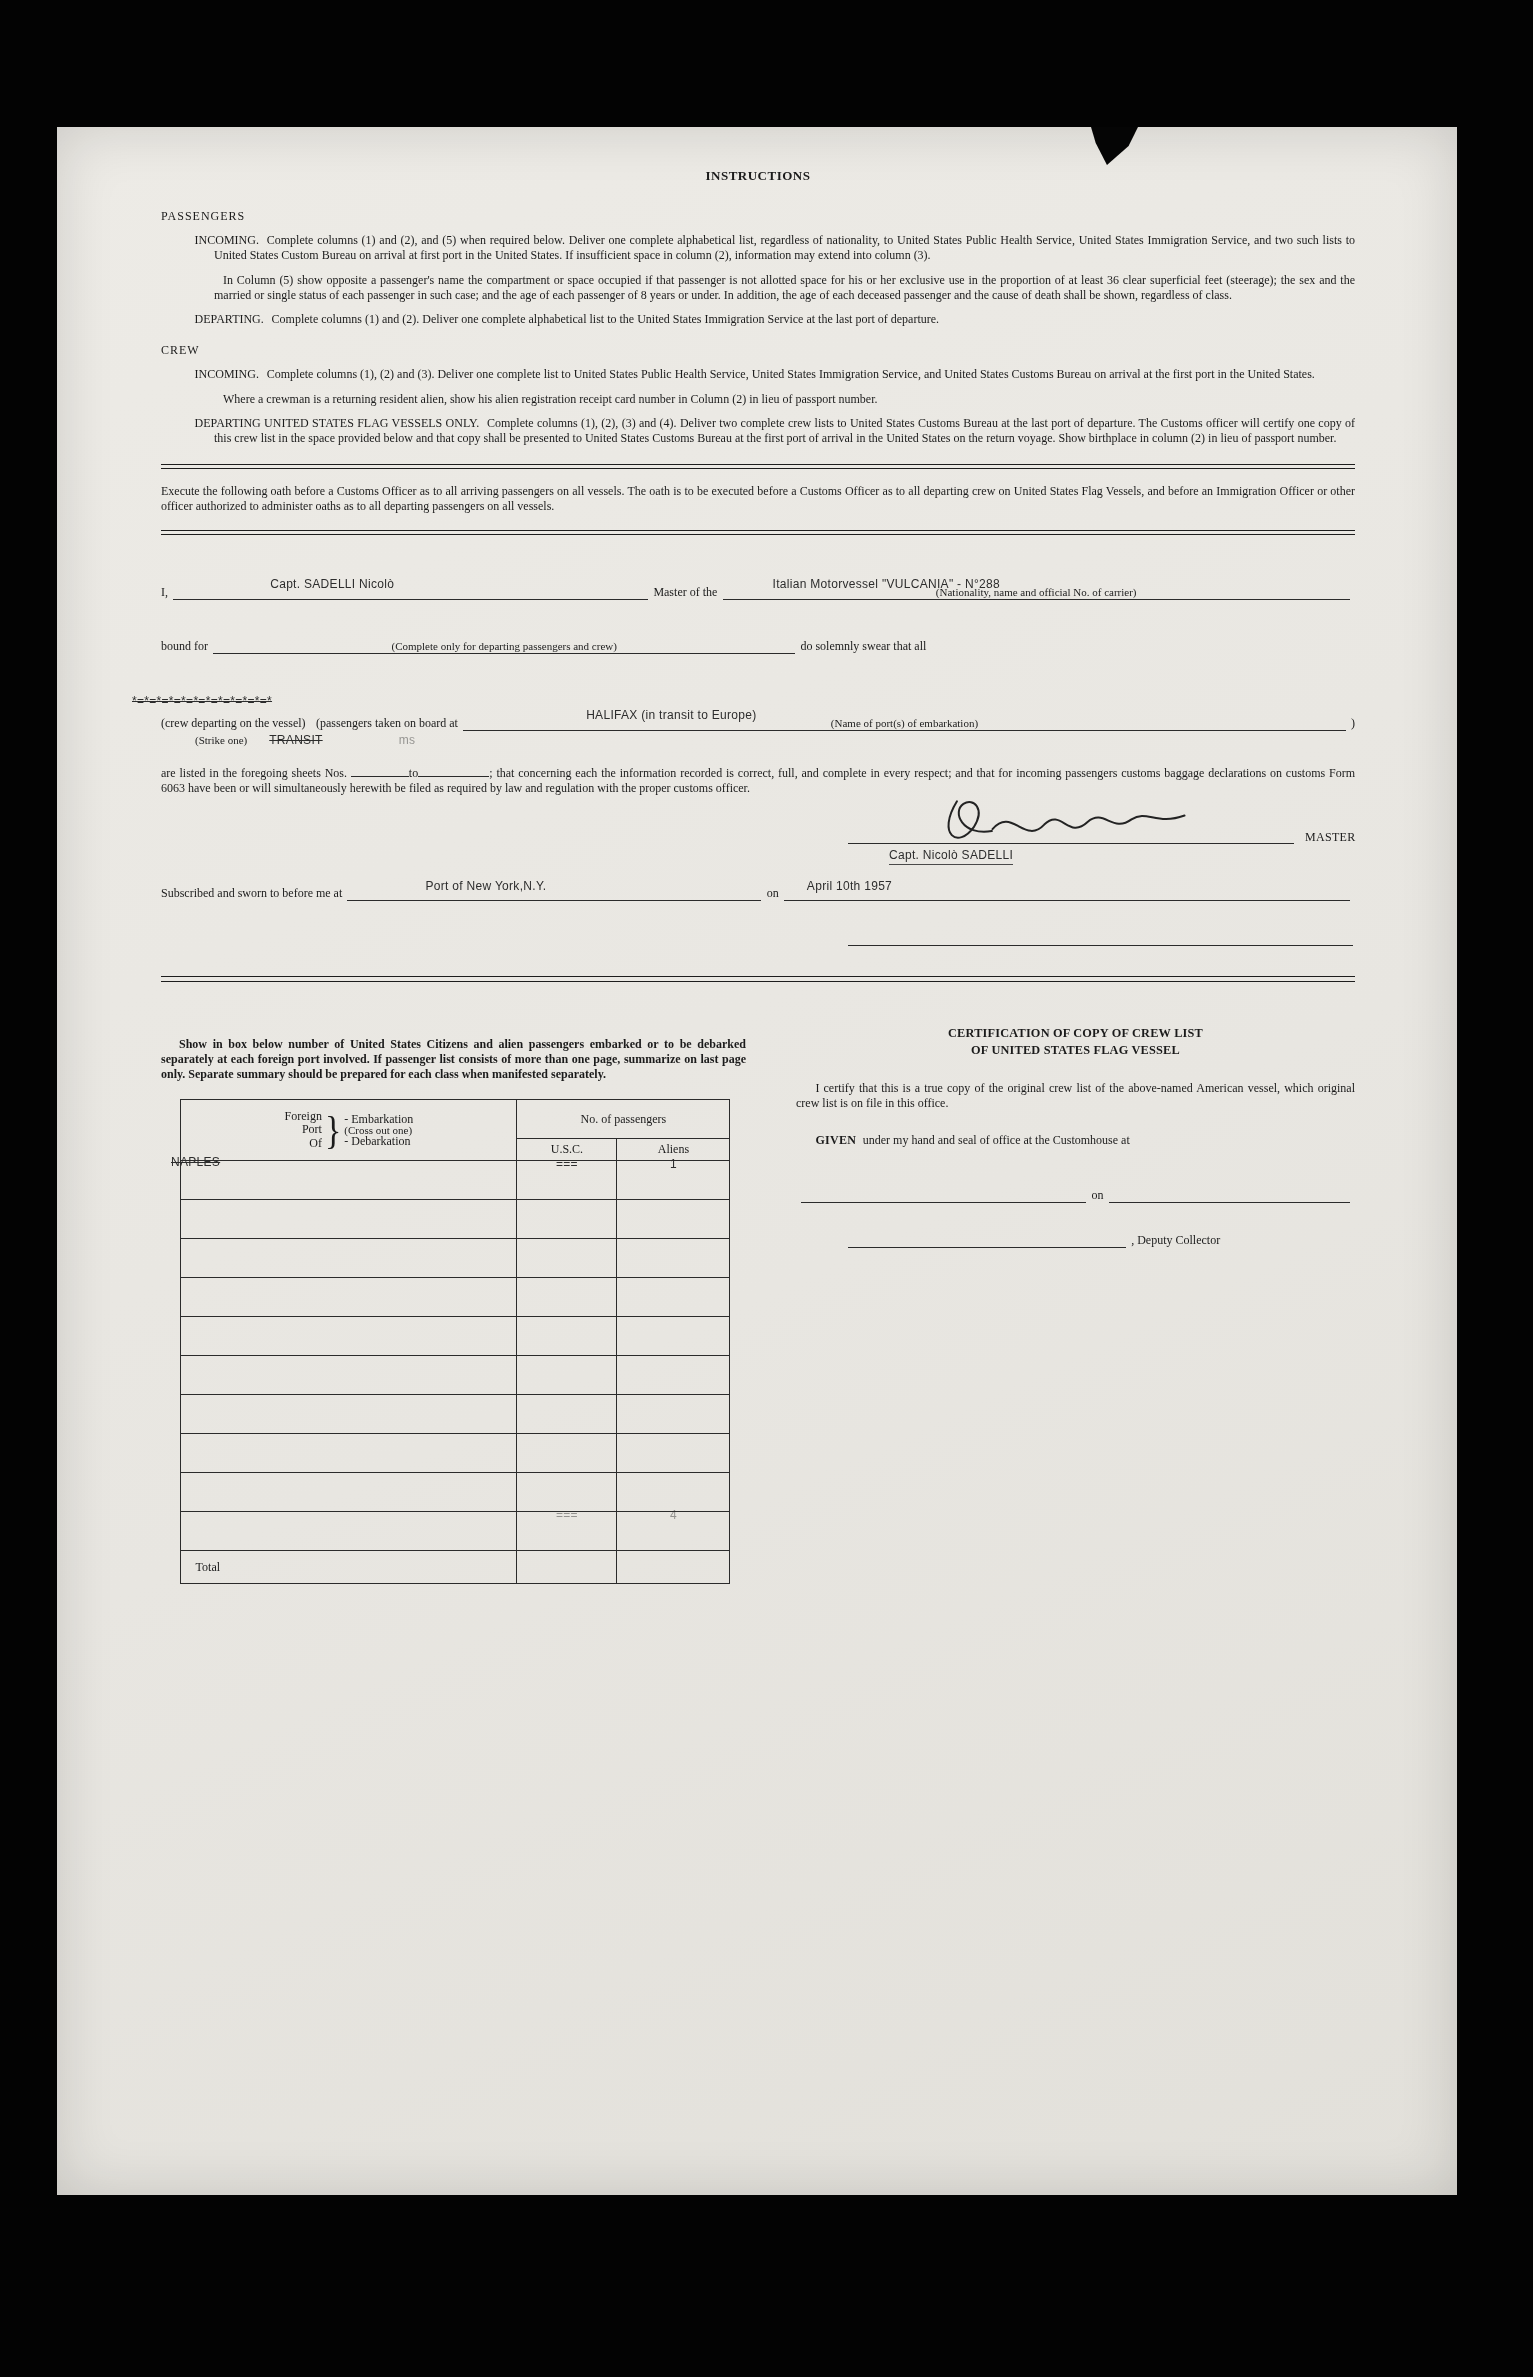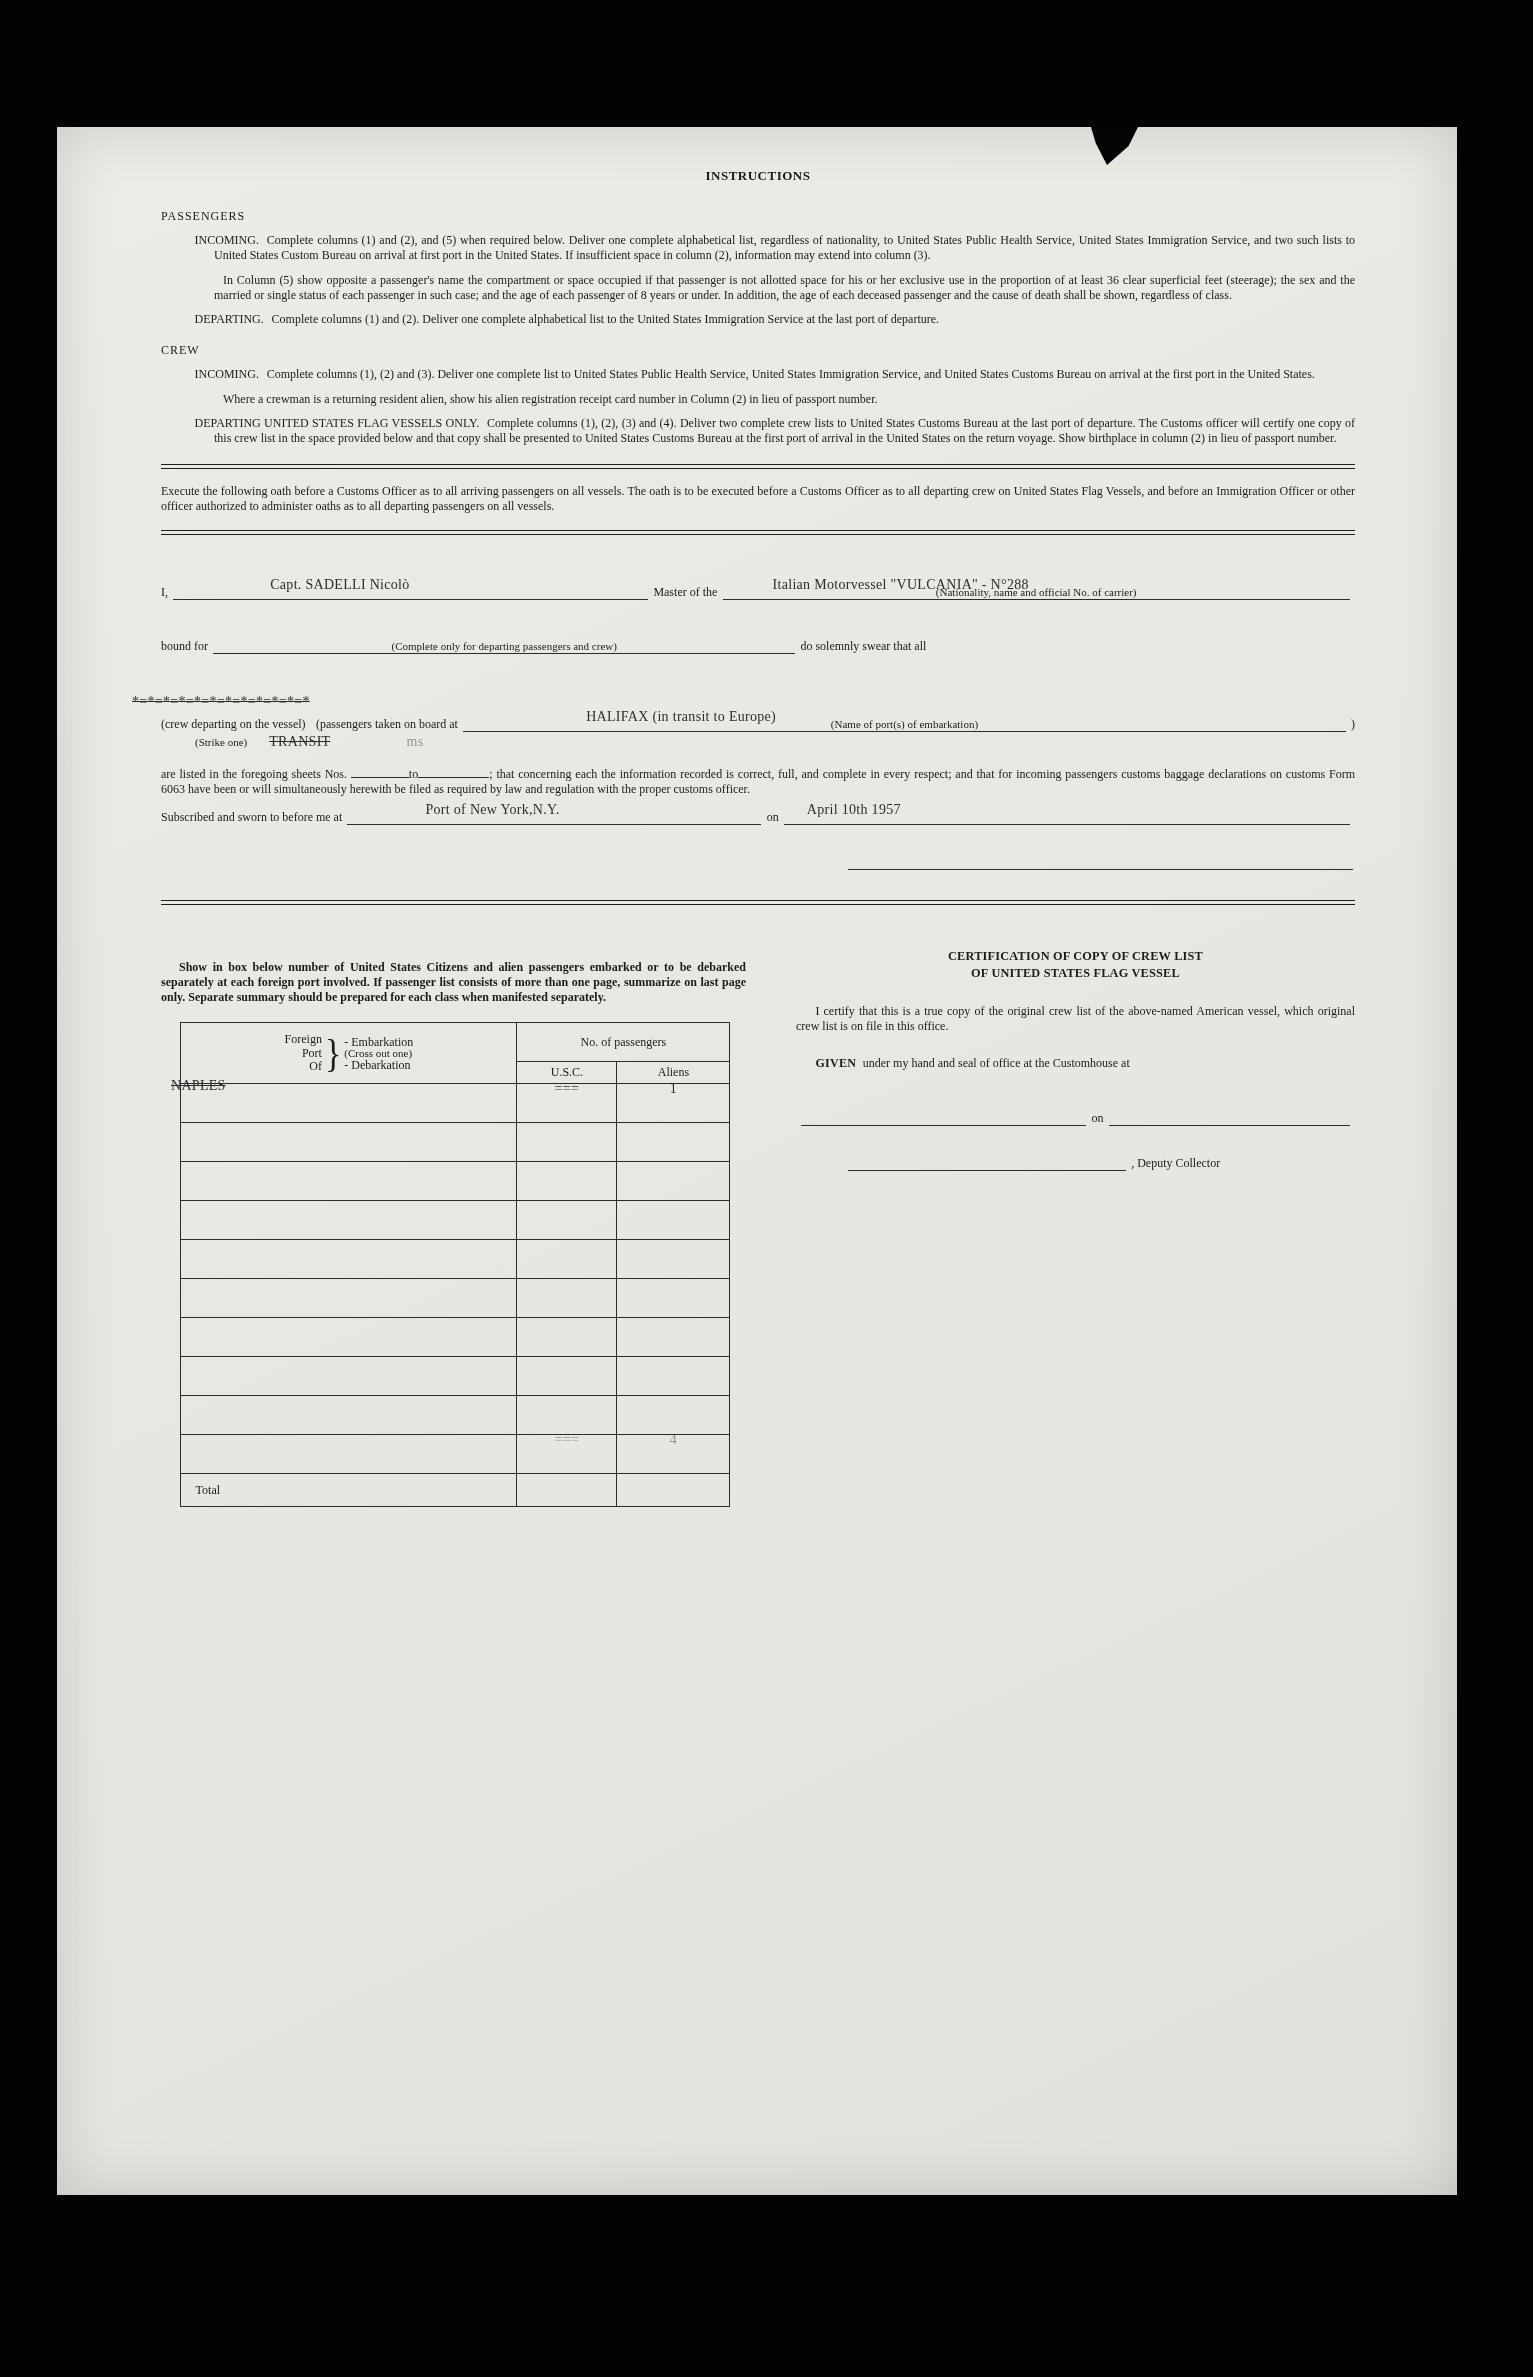--- a/index.html
+++ b/index.html
@@ -24,21 +24,21 @@
 
   .rule-double { border-top:1.1px solid #1d1d1d; border-bottom:1.1px solid #1d1d1d; height:3.2px; }
   .rule-1 { margin:18px 0 15.5px 0; height:2.6px; }
   .rule-2 { margin:15.5px 0 0 0; }
   .rule-3 { margin:30px 0 0 0; height:3.9px; }
   .short-rule { margin:44px 0 0 687px; width:505px; border-bottom:1px solid #2b2b2b; }
 
   .form-row { display:flex; align-items:flex-end; position:relative; }
   .flabel { white-space:nowrap; }
   .blank { flex:1; border-bottom:1px solid #2b2b2b; height:15.5px; position:relative; margin:0 5.2px; }
-  .typed { font-family:Liberation Serif, serif; font-size:14px; color:#2d2d2d;
+  .typed { font-family:Liberation Sans, sans-serif; font-size:12px; color:#2d2d2d;
     letter-spacing:0.3px; white-space:nowrap; }
   .typed-above { position:absolute; bottom:6.5px; }
   .struck { text-decoration:line-through; }
   .faint { opacity:0.45; }
   .caption { font-size:11px; color:#222; line-height:10.4px; }
   .caption-below { position:absolute; top:3.9px; left:0; right:0; text-align:center; }
 
   .i-row { margin-top:48px; }
   .bound-row { margin-top:38px; }
   .bound-row .spacer { flex:1; }
@@ -151,20 +151,31 @@
       </div>
 
       <div class="under-row">
         <span class="caption">(Strike one)</span>
         <span class="typed struck">TRANSIT</span>
         <span class="typed faint ms">ms</span>
       </div>
 
       <p class="flush listed"><span>are listed in the foregoing sheets Nos.</span> <span class="inline-blank w90"></span><span>to</span><span class="inline-blank w110"></span><span>; that concerning each the information recorded is correct, full, and complete in every respect; and that for incoming passengers customs baggage declarations on customs Form 6063 have been or will simultaneously herewith be filed as required by law and regulation with the proper customs officer.</span></p>
 
+      <div class="sig-block">
+        <svg class="sig-svg" width="362" height="60" viewBox="0 0 560 92">
+          <g stroke="#232323" fill="none" stroke-width="3.1" stroke-linecap="round">
+            <path d="M150 14 C118 66 152 88 176 54 C194 26 176 8 160 18 C142 30 158 68 204 60"></path>
+            <path d="M205 57 C235 22 255 82 285 50 C312 24 322 74 352 46 C378 24 390 64 420 42 C444 26 458 52 502 36"></path>
+          </g>
+        </svg>
+        <div class="sig-line"></div>
+        <span class="sig-master">MASTER</span>
+        <div class="typed sig-typed">Capt. Nicolò SADELLI</div>
+      </div>
 
       <div class="form-row subscribed-row">
         <span class="flabel">Subscribed and sworn to before me at</span>
         <span class="blank" style="flex:0 0 414px">
           <span class="typed typed-above" style="left:78px">Port of New York,N.Y.</span>
         </span>
         <span class="flabel">on</span>
         <span class="blank">
           <span class="typed typed-above" style="left:23px">April 10th 1957</span>
         </span>

